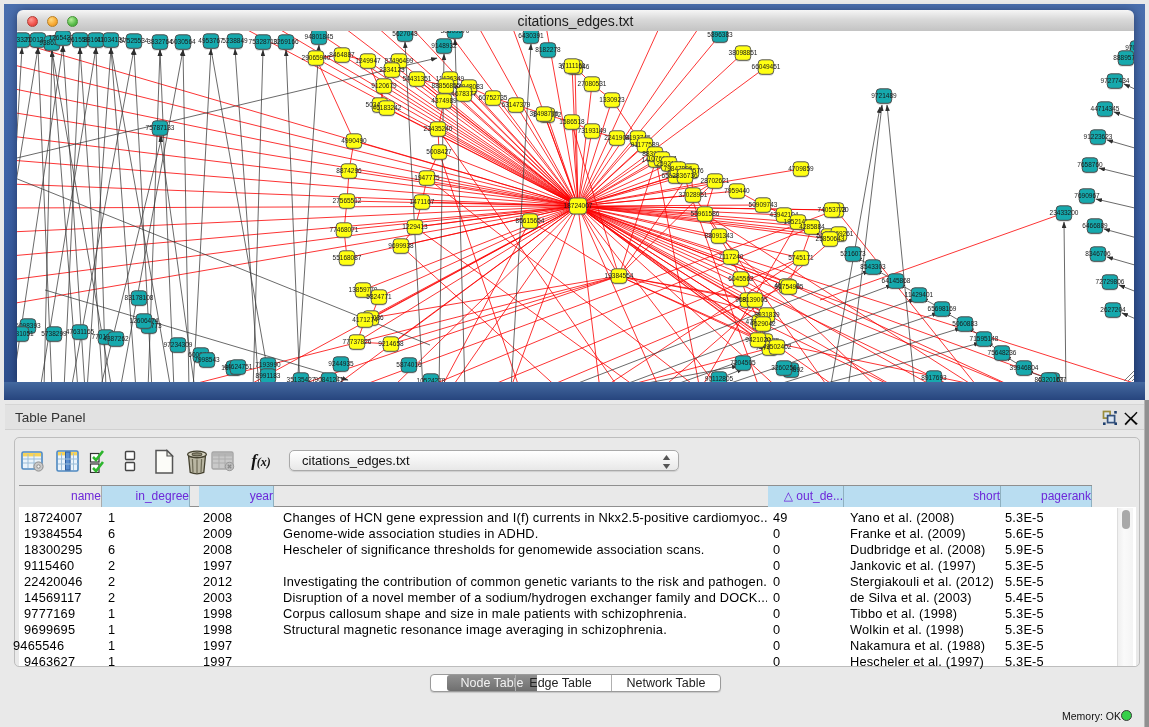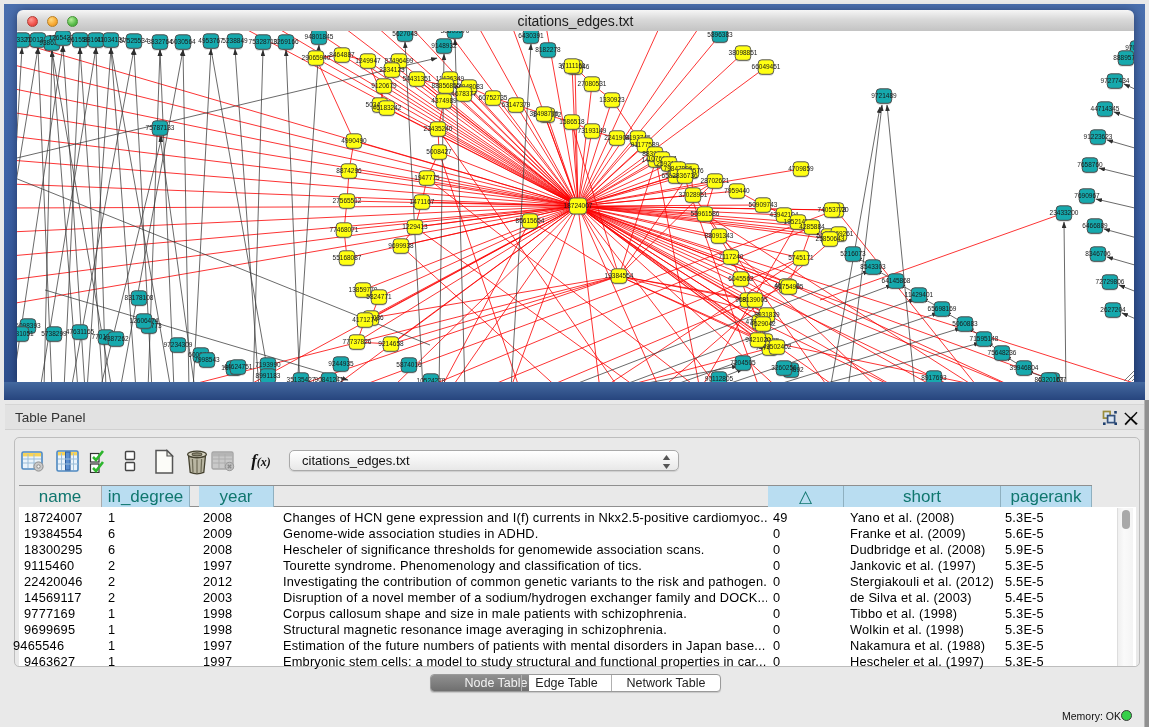--- a/index.html
+++ b/index.html
@@ -21,32 +21,32 @@
 #container { position:absolute; left:14px; top:437px; width:1126px; height:230px;
   border:1px solid #bdbdbd; border-radius:5px; background:#e9e9e9; }
 .tbi { position:absolute; top:449px; }
 #combo { position:absolute; left:289px; top:450px; width:390px; height:21px;
   background:linear-gradient(#ffffff,#f1f1f1 60%,#e8e8e8); border:1px solid #a9a9a9;
   border-radius:5px; font-size:13px; color:#111; line-height:20px; padding-left:12px;
   box-shadow:0 1px 1px rgba(0,0,0,.12); }
 #thead { position:absolute; left:19px; top:485px; width:1073px; height:22px;
   border-top:1px solid #8f8f8f; border-bottom:1px solid #8f8f8f; }
 .hc { position:absolute; top:0; height:22px; background:#b9ddf1; border-right:1px solid #8fb0c0;
-  font-size:17px; color:#0f766e; text-align:center; line-height:21px; }
+  font-size:12px; color:#6d28d9; text-align:right; line-height:21px; }
 #tablebg { position:absolute; left:19px; top:507px; width:1117px; height:159px; background:#fff; }
 .trow { position:absolute; left:0px; width:1149px; height:16px; font-size:12.8px; color:#000; letter-spacing:0.2px; }
 .trow span { position:absolute; top:1px; white-space:nowrap; }
 #vscroll { position:absolute; left:1117px; top:508px; width:16px; height:158px;
   background:linear-gradient(90deg,#efefef,#fafafa 40%,#f4f4f4); border-left:1px solid #ddd; }
 #vthumb { position:absolute; left:4px; top:2px; width:8px; height:19px; background:#a9a9a9; border-radius:4px; }
 #tabs { position:absolute; left:430px; top:674px; width:291px; height:18px;
   border:1px solid #9a9a9a; border-radius:4px; background:#fff; box-shadow:0 1px 1px rgba(0,0,0,.15); }
 .seg { position:absolute; top:0; height:16px; font-size:12.5px; line-height:16px; text-align:center; color:#222; }
-#seg1 { left:0; width:98px; background:linear-gradient(#909090,#6f6f6f); color:#f2f2f2; border-radius:3px 0 0 3px;padding-left:32px; }
-#seg2 { left:90px; width:90px; border-left:1px solid #b0b0b0;text-align:center; }
+#seg1 { left:16px; width:90px; background:linear-gradient(#909090,#6f6f6f); color:#f2f2f2; border-radius:3px 0 0 3px; }
+#seg2 { left:84px; width:90px; border-left:1px solid #b0b0b0;text-align:center; }
 #seg3 { left:180px; width:109px; border-left:1px solid #b0b0b0; }
 #memory { position:absolute; left:1062px; top:710px; font-size:10.5px; color:#111; }
 #memdot { position:absolute; left:1121px; top:710px; width:11px; height:11px; border-radius:50%;
   background:#35d04a; border:1px solid #3a3a3a; }
 #rstrip { position:absolute; left:1144px; top:400px; width:5px; height:327px; background:#909090;
   border-left:1px solid #b5b5b5; }
 </style></head>
 <body>
 <div id="desktop">
   <div id="win">
@@ -954,21 +954,20 @@
     <span style="left:203px">2008</span>
     <span style="left:283px;width:484px;overflow:hidden">Hescheler of significance thresholds for genomewide association scans.</span>
     <span style="left:773px">0</span>
     <span style="left:850px;width:150px;overflow:hidden">Dudbridge et al. (2008)</span>
     <span style="left:1005px">5.9E-5</span>
   </div>
 <div class="trow" style="top:557px">
     <span style="left:24px">9115460</span>
     <span style="left:108px">2</span>
     <span style="left:203px">1997</span>
-    <span style="left:283px;width:484px;overflow:hidden">Tourette syndrome. Phenomenology and classification of tics.</span>
     <span style="left:773px">0</span>
     <span style="left:850px;width:150px;overflow:hidden">Jankovic et al. (1997)</span>
     <span style="left:1005px">5.3E-5</span>
   </div>
 <div class="trow" style="top:573px">
     <span style="left:24px">22420046</span>
     <span style="left:108px">2</span>
     <span style="left:203px">2012</span>
     <span style="left:283px;width:484px;overflow:hidden">Investigating the contribution of common genetic variants to the risk and pathogen...</span>
     <span style="left:773px">0</span>
@@ -999,30 +998,28 @@
     <span style="left:203px">1998</span>
     <span style="left:283px;width:484px;overflow:hidden">Structural magnetic resonance image averaging in schizophrenia.</span>
     <span style="left:773px">0</span>
     <span style="left:850px;width:150px;overflow:hidden">Wolkin et al. (1998)</span>
     <span style="left:1005px">5.3E-5</span>
   </div>
 <div class="trow" style="top:637px">
     <span style="left:13px">9465546</span>
     <span style="left:108px">1</span>
     <span style="left:203px">1997</span>
-    <span style="left:283px;width:484px;overflow:hidden">Estimation of the future numbers of patients with mental disorders in Japan base...</span>
     <span style="left:773px">0</span>
     <span style="left:850px;width:150px;overflow:hidden">Nakamura et al. (1988)</span>
     <span style="left:1005px">5.3E-5</span>
   </div>
 <div class="trow" style="top:653px">
     <span style="left:24px">9463627</span>
     <span style="left:108px">1</span>
     <span style="left:203px">1997</span>
-    <span style="left:283px;width:484px;overflow:hidden">Embryonic stem cells: a model to study structural and functional properties in car...</span>
     <span style="left:773px">0</span>
     <span style="left:850px;width:150px;overflow:hidden">Hescheler et al. (1997)</span>
     <span style="left:1005px">5.3E-5</span>
   </div>
 <div id="vscroll">
     <div id="vthumb"></div>
   </div>
 <div id="tabs">
   <div class="seg" id="seg1">Node Table</div>
   <div class="seg" id="seg2">Edge Table</div>

